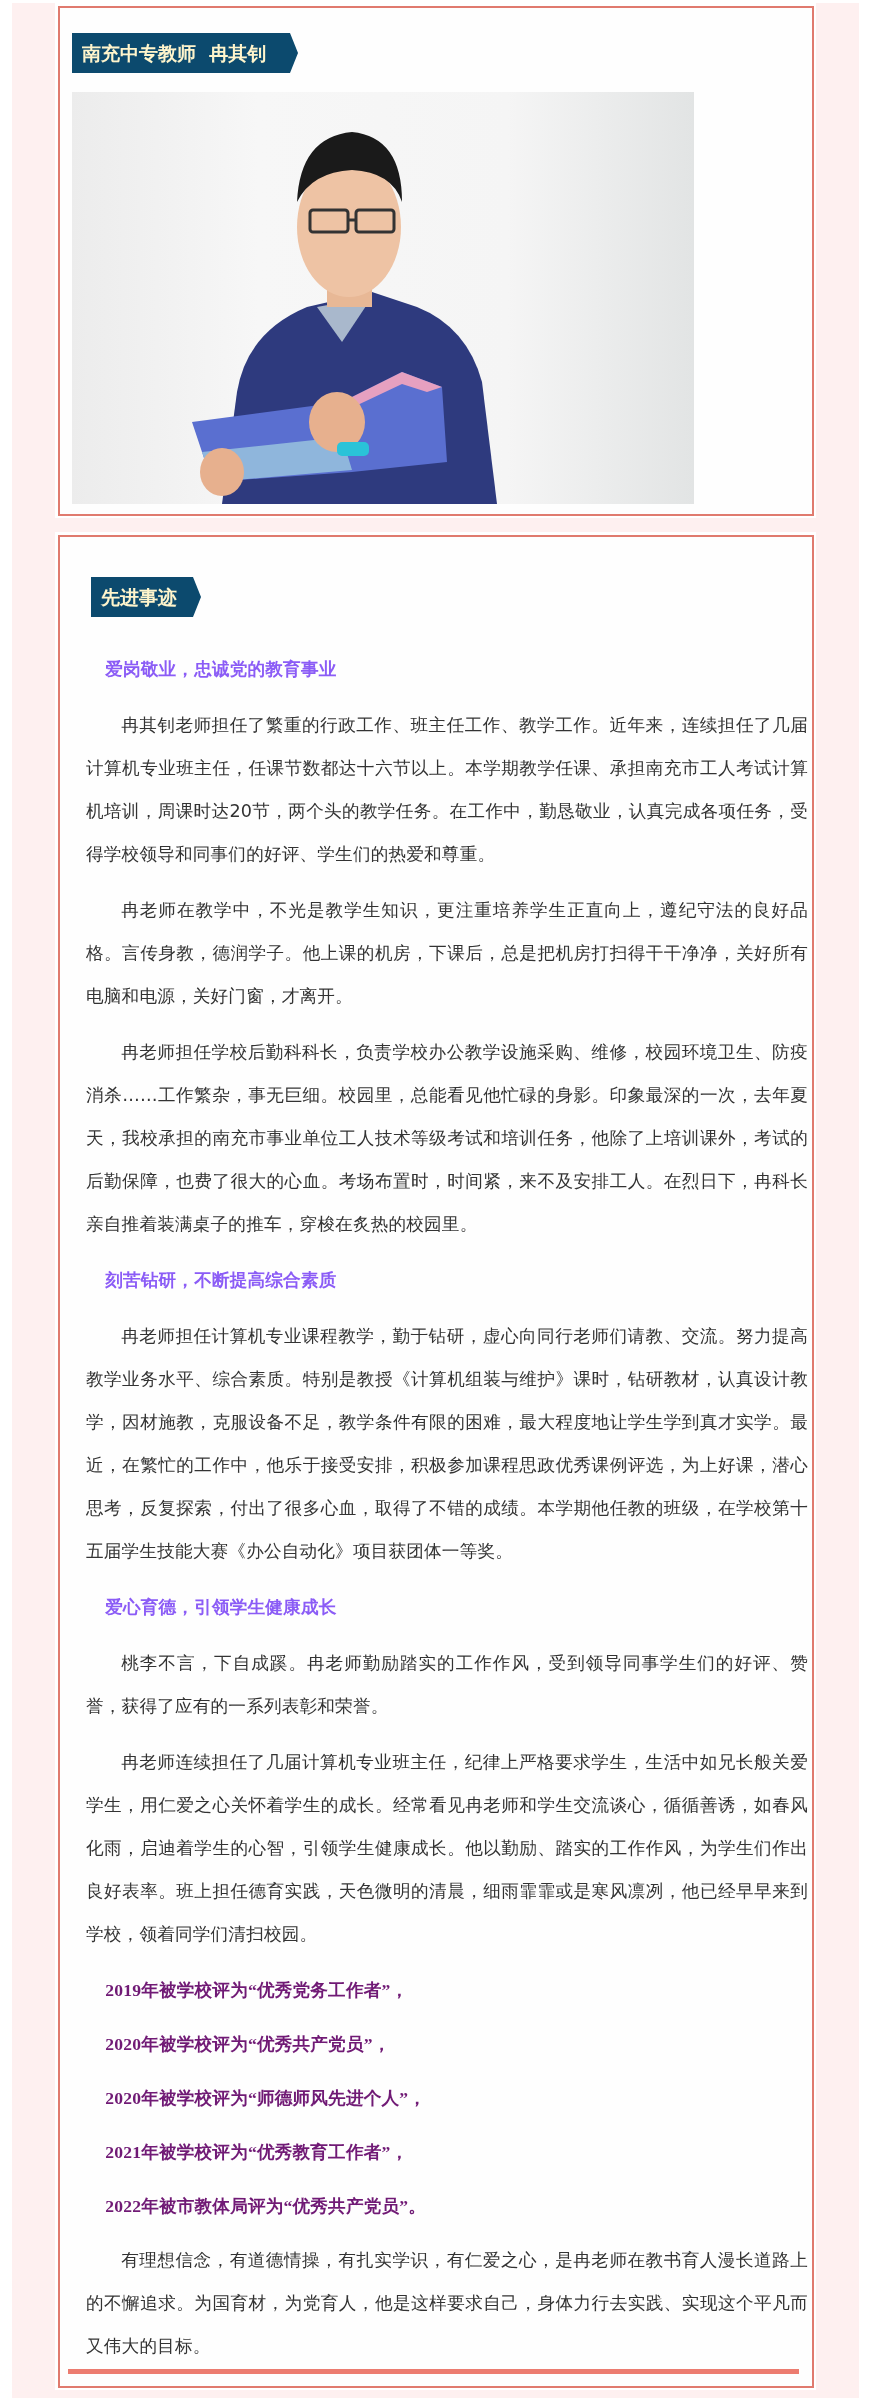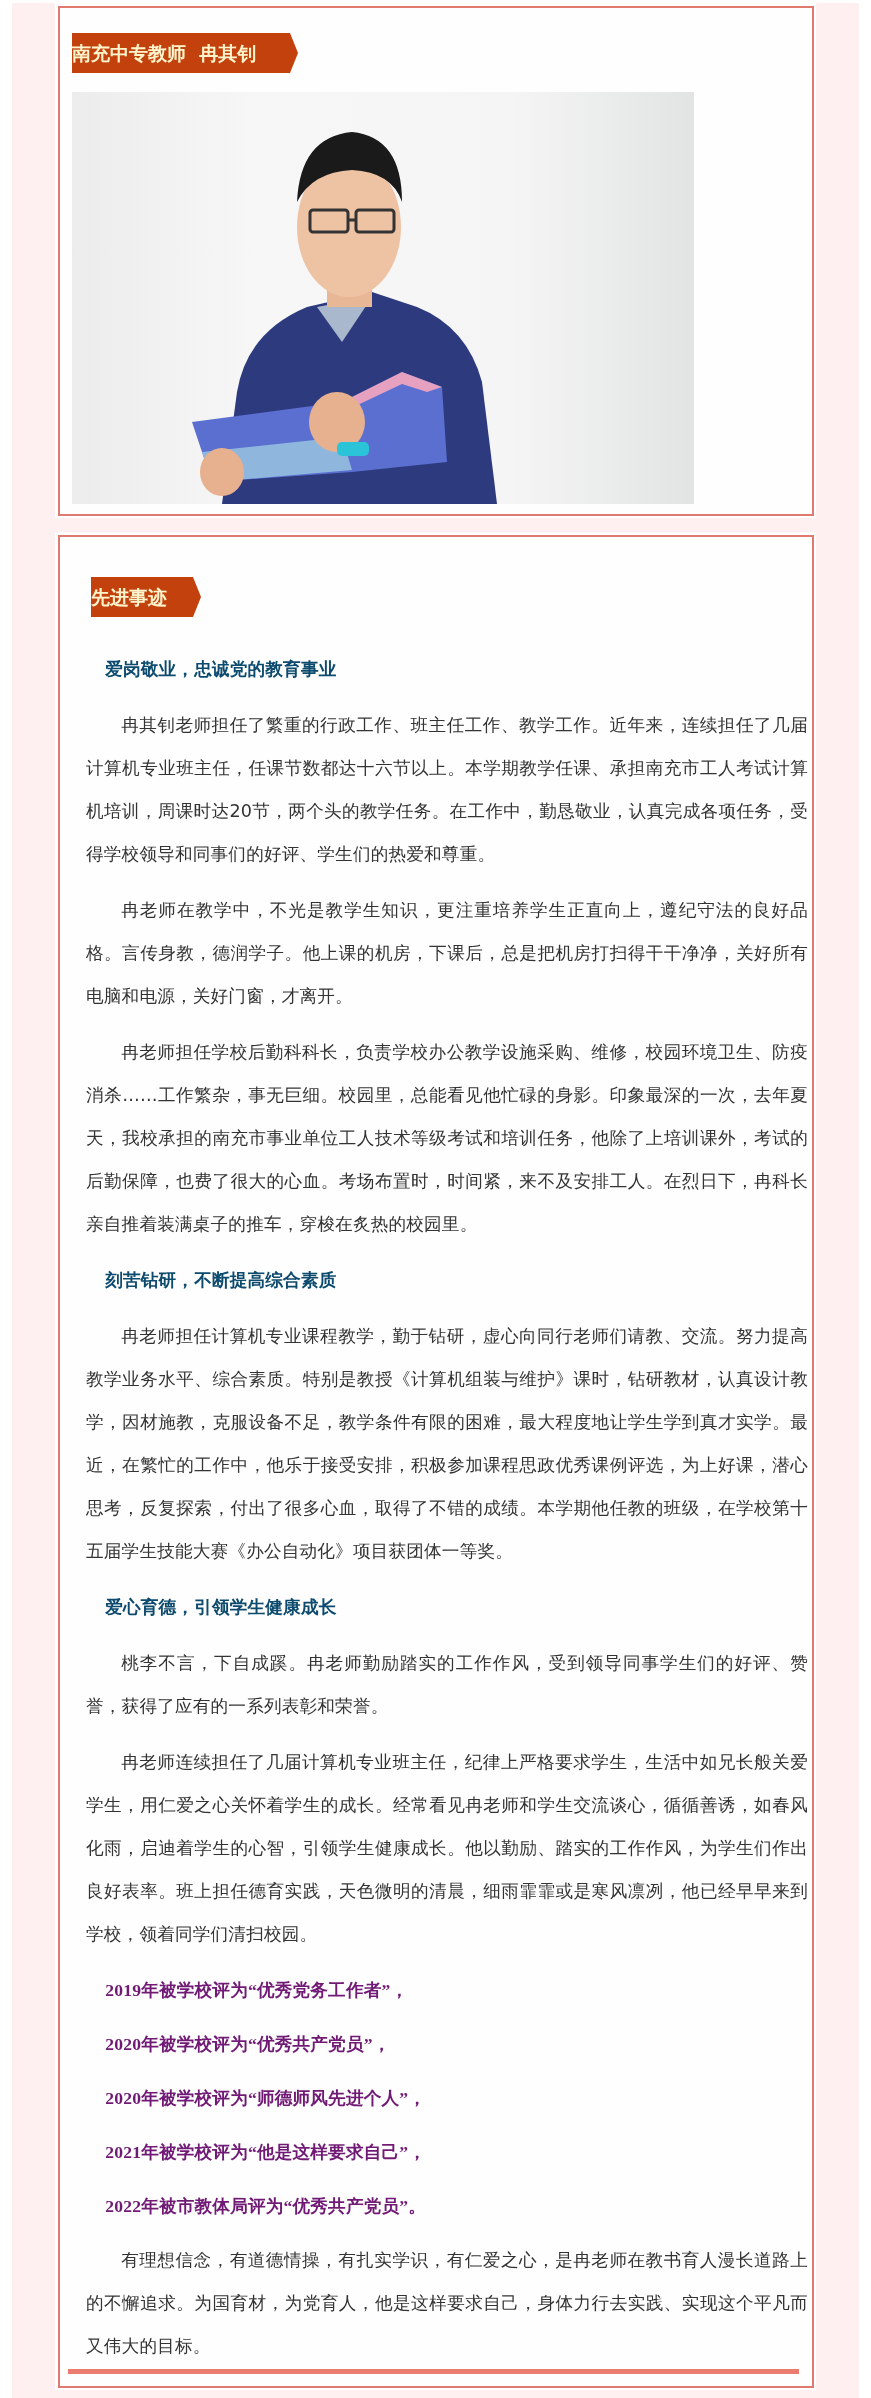--- a/index.html
+++ b/index.html
@@ -1,29 +1,29 @@
 <!DOCTYPE html>
 <html><head>
 <meta charset="utf-8">
 <style>
   html, body { margin: 0; padding: 0; background: #ffffff; }
   body { width: 871px; height: 2398px; position: relative; overflow: hidden;
          font-family: "DejaVu Sans", "Liberation Sans", sans-serif; }
   .bg { position: absolute; left: 12px; top: 3px; width: 847px; height: 2395px; background: #fef0f0; }
   .panel { position: absolute; background: #ffffff; }
   .card { position: absolute; border: 2px solid #e07a6e; background: #fefefe; box-sizing: border-box; }
-  .badge { position: absolute; height: 40px; background: #c2410c; color: #fff5cc;
-           font-weight: bold; font-size: 19px; line-height: 40px; box-sizing: border-box; 
+  .badge { position: absolute; height: 40px; background: #0c4a6e; color: #fff5cc;
+           font-weight: bold; font-size: 19px; line-height: 40px; box-sizing: border-box; padding-left: 10px;
            clip-path: polygon(0 0, calc(100% - 8px) 0, 100% 50%, calc(100% - 8px) 100%, 0 100%); }
   .photo { position: absolute; left: 72px; top: 92px; width: 622px; height: 412px; overflow: hidden;
            background: linear-gradient(90deg, #ececec 0%, #f7f7f7 30%, #f5f5f5 70%, #e2e4e4 100%); }
   .content { position: absolute; left: 70px; top: 648px; width: 738px; color: #333333;
              font-size: 17.6px; line-height: 43px; letter-spacing: 0.2px; }
   .content p { margin: 0 0 13px 16px; text-indent: 2em; text-align: justify; }
-  .content .sub { color: #0c4a6e; font-weight: bold; font-size: 17.6px; margin: 0 0 13px 0; }
+  .content .sub { color: #8b5cf6; font-weight: bold; font-size: 17.6px; margin: 0 0 13px 0; }
   .content .honor { color: #701a75; font-weight: bold; margin: 0 0 11px 0; font-family: Liberation Serif, serif; }
   .bar { position: absolute; left: 68px; top: 2369px; width: 731px; height: 5px; background: #ec7c70; }
 </style>
 </head>
 <body>
 
 <div class="bg"></div>
 
 <div class="panel" style="left:55px; top:3px; width:761px; height:515px;"></div>
 <div class="card" style="left:58px; top:6px; width:756px; height:510px;"></div>
@@ -70,19 +70,19 @@
   <p class="sub">刻苦钻研，不断提高综合素质</p>
   <p>冉老师担任计算机专业课程教学，勤于钻研，虚心向同行老师们请教、交流。努力提高教学业务水平、综合素质。特别是教授《计算机组装与维护》课时，钻研教材，认真设计教学，因材施教，克服设备不足，教学条件有限的困难，最大程度地让学生学到真才实学。最近，在繁忙的工作中，他乐于接受安排，积极参加课程思政优秀课例评选，为上好课，潜心思考，反复探索，付出了很多心血，取得了不错的成绩。本学期他任教的班级，在学校第十五届学生技能大赛《办公自动化》项目获团体一等奖。</p>
 
   <p class="sub">爱心育德，引领学生健康成长</p>
   <p>桃李不言，下自成蹊。冉老师勤励踏实的工作作风，受到领导同事学生们的好评、赞誉，获得了应有的一系列表彰和荣誉。</p>
   <p>冉老师连续担任了几届计算机专业班主任，纪律上严格要求学生，生活中如兄长般关爱学生，用仁爱之心关怀着学生的成长。经常看见冉老师和学生交流谈心，循循善诱，如春风化雨，启迪着学生的心智，引领学生健康成长。他以勤励、踏实的工作作风，为学生们作出良好表率。班上担任德育实践，天色微明的清晨，细雨霏霏或是寒风凛冽，他已经早早来到学校，领着同学们清扫校园。</p>
 
   <p class="honor">2019年被学校评为“优秀党务工作者”，</p>
   <p class="honor">2020年被学校评为“优秀共产党员”，</p>
   <p class="honor">2020年被学校评为“师德师风先进个人”，</p>
-  <p class="honor">2021年被学校评为“他是这样要求自己”，</p>
+  <p class="honor">2021年被学校评为“优秀教育工作者”，</p>
   <p class="honor">2022年被市教体局评为“优秀共产党员”。</p>
 
   <p>有理想信念，有道德情操，有扎实学识，有仁爱之心，是冉老师在教书育人漫长道路上的不懈追求。为国育材，为党育人，他是这样要求自己，身体力行去实践、实现这个平凡而又伟大的目标。</p>
 </div>
 
 <div class="bar"></div>
 
 </body></html>

